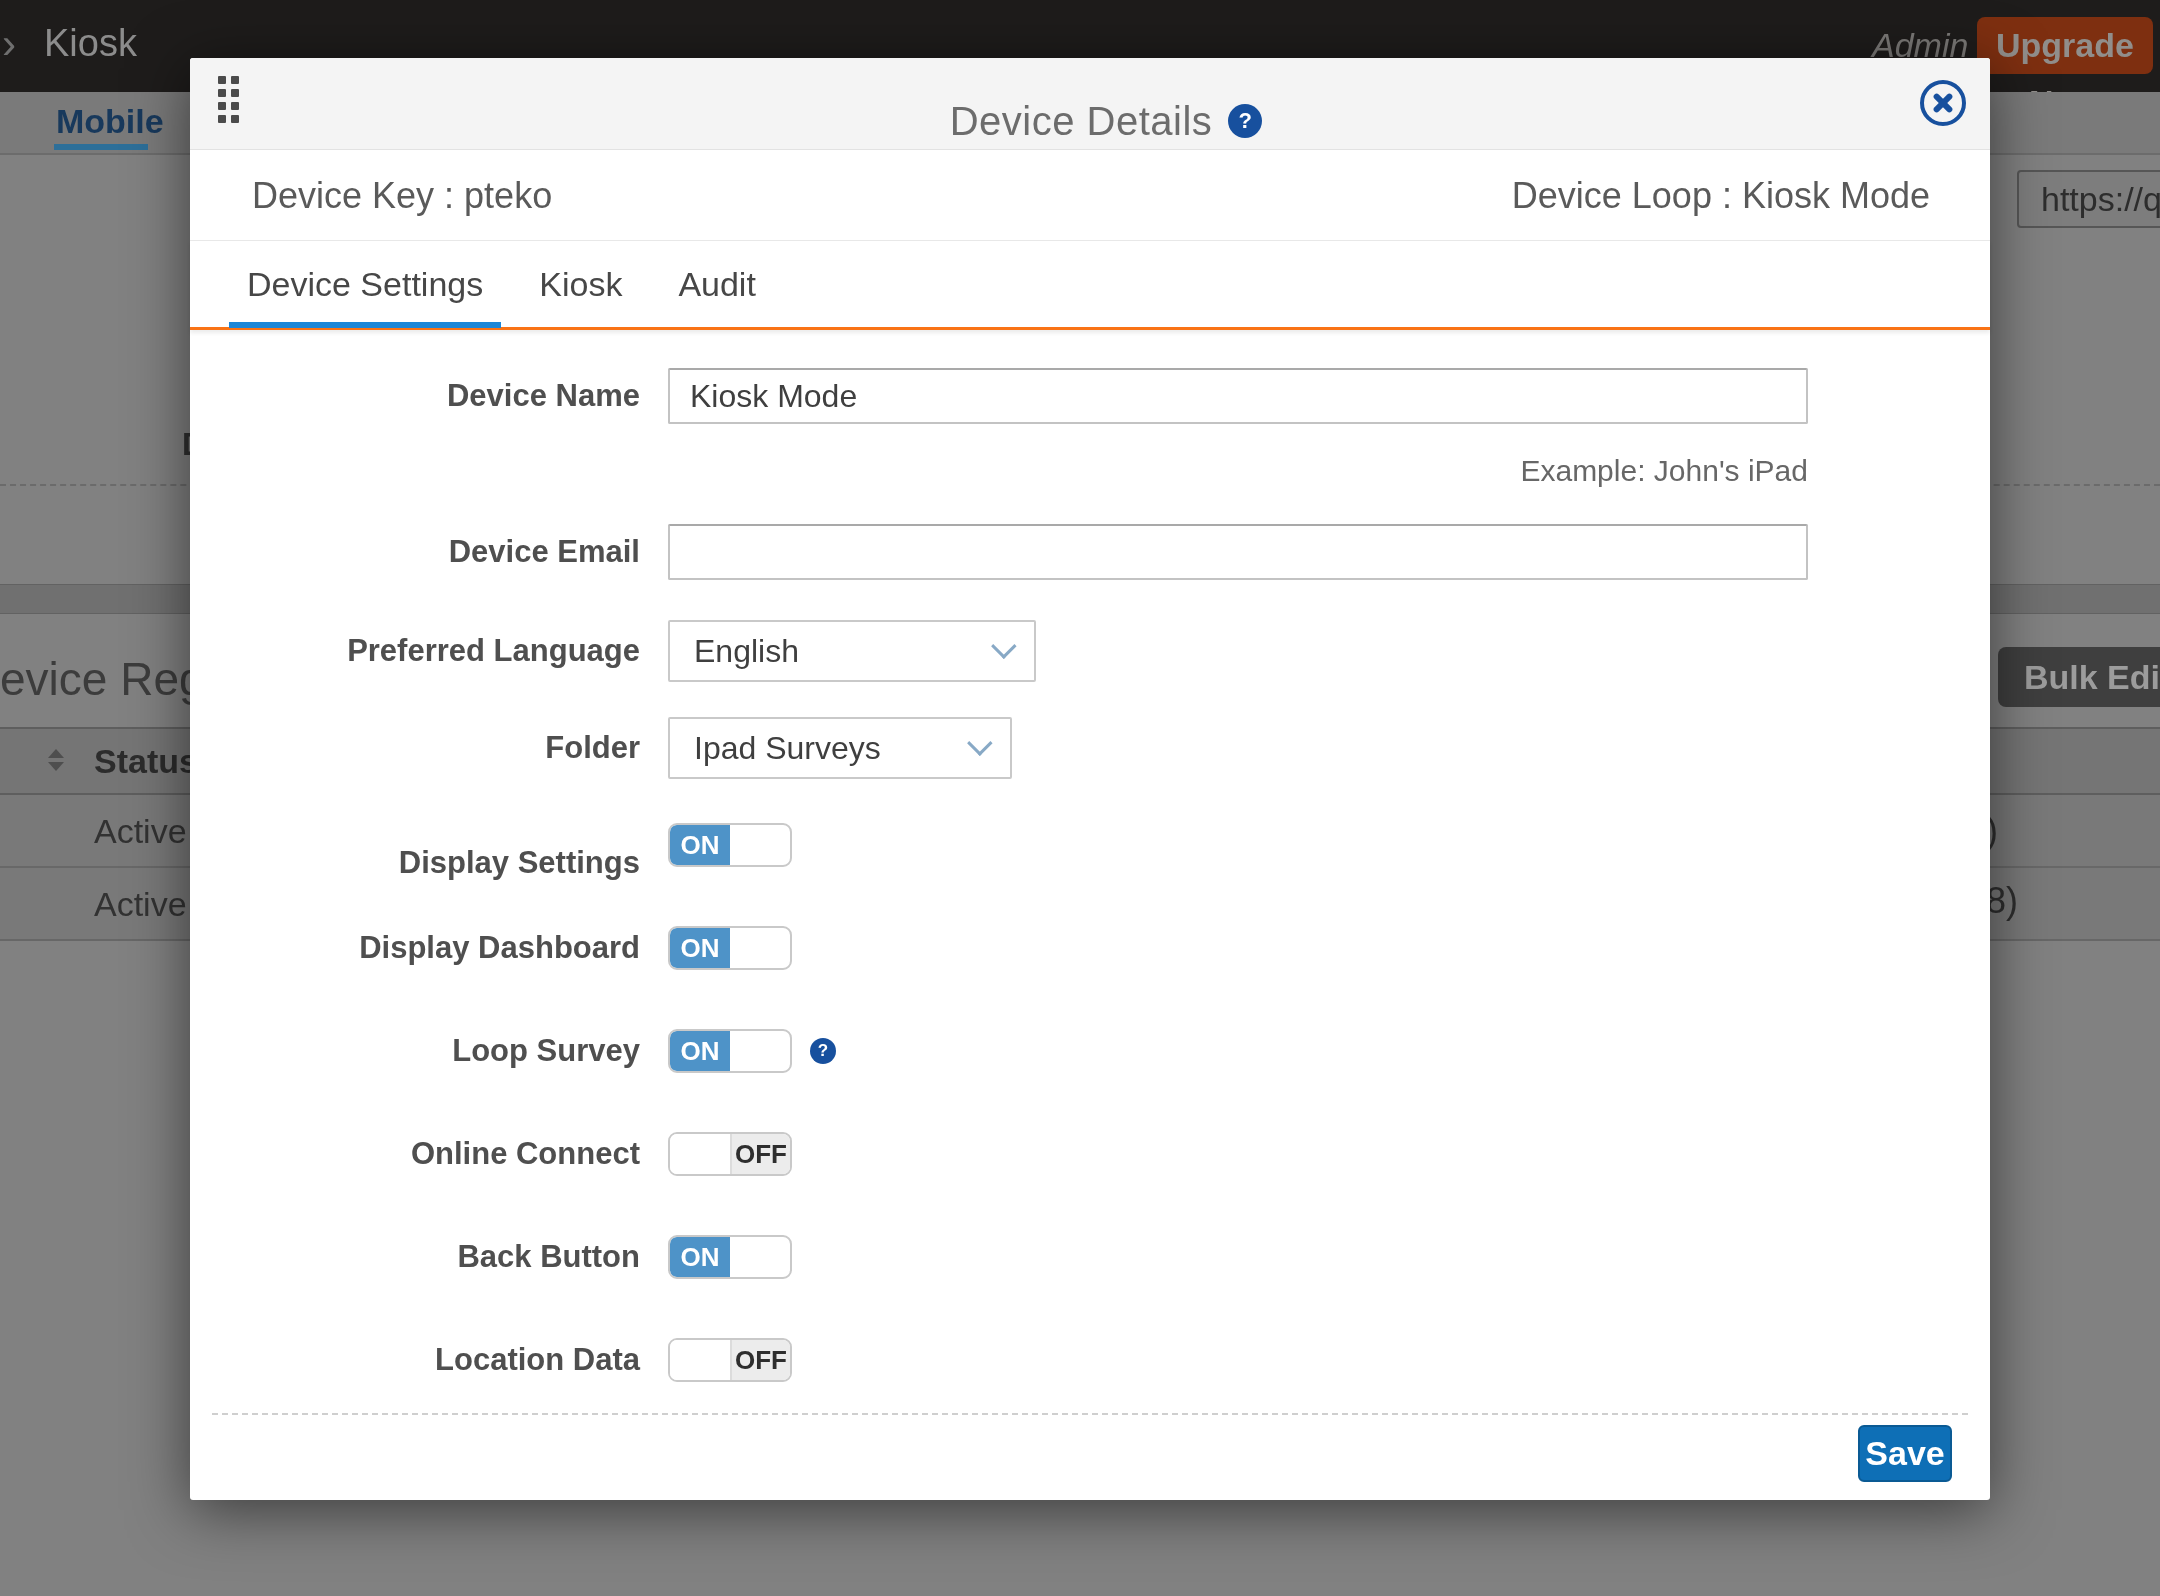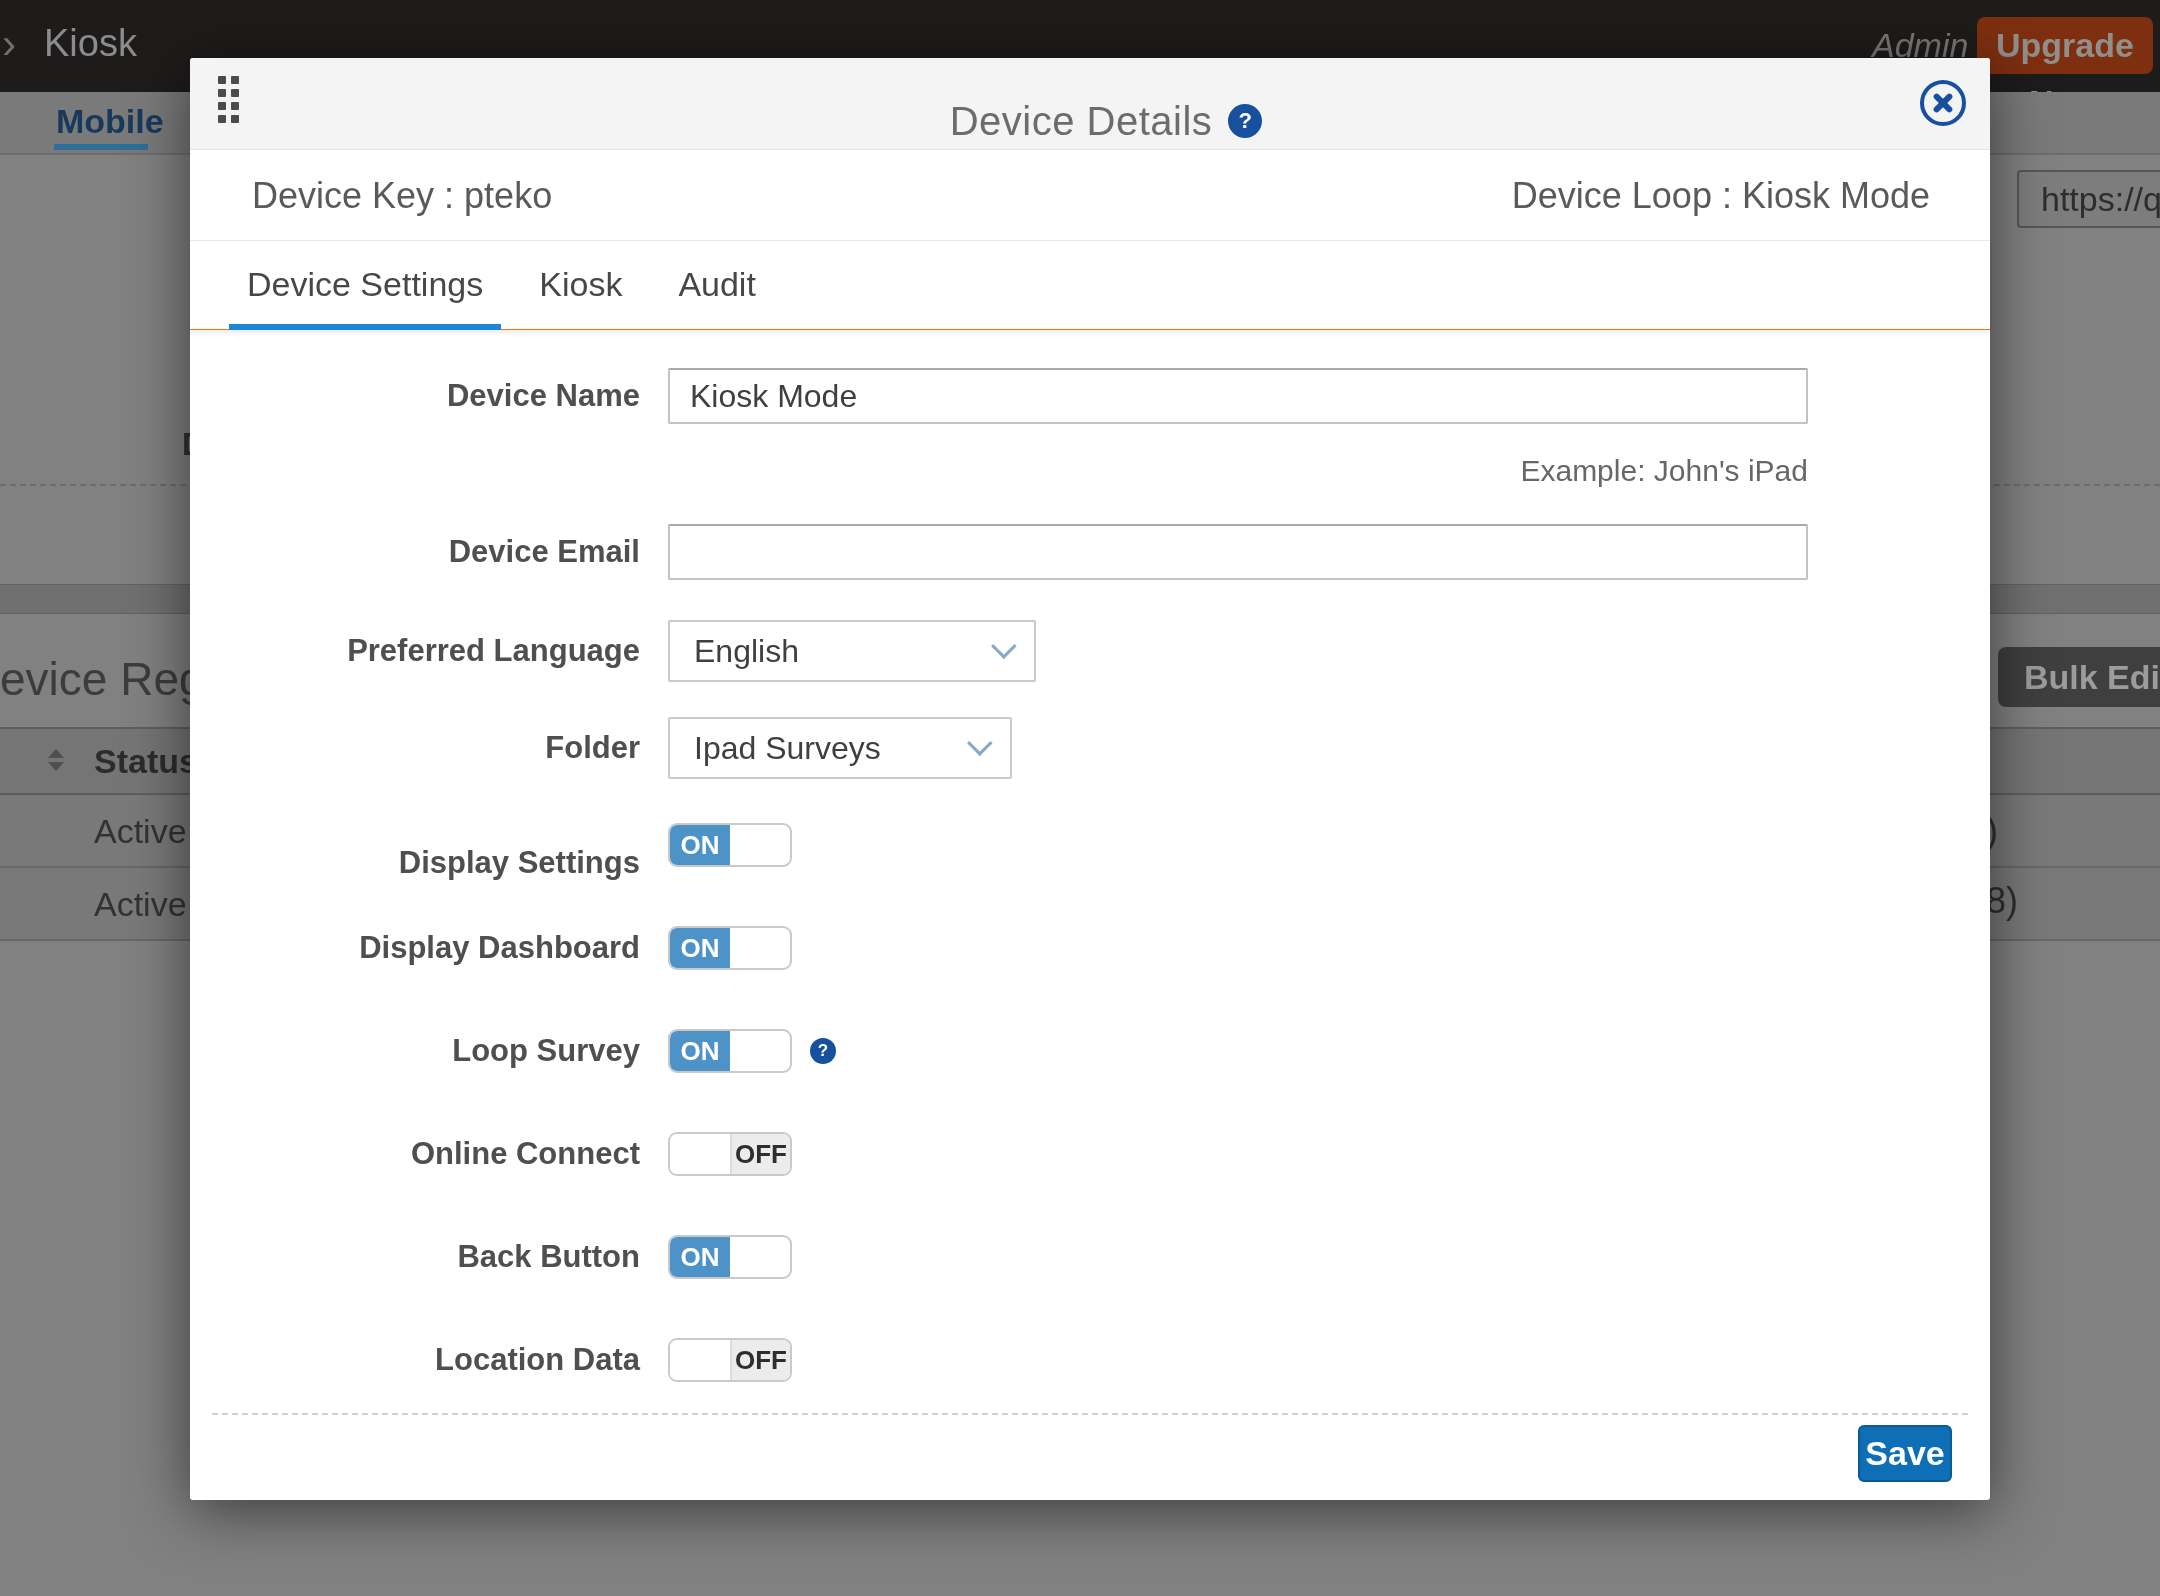--- a/index.html
+++ b/index.html
@@ -77,21 +77,21 @@
     border-radius:50%; }
   .close-btn i { position:absolute; left:7px; top:16px; width:24px; height:6px;
     background:#17509e; border-radius:3px; }
   .close-btn i.x1 { transform:rotate(45deg); }
   .close-btn i.x2 { transform:rotate(-45deg); }
 
   .m-subheader { left:0; top:92px; width:1800px; height:91px; border-bottom:1px solid #e8e8e8; }
   .devkey { left:62px; top:0; line-height:91px; font-size:36px; color:#5a5a5a; }
   .devname { right:60px; top:0; line-height:91px; font-size:36px; color:#5a5a5a; }
 
-  .m-tabs { left:0; top:183px; width:1800px; height:89px; border-bottom:1px solid #f97316;
+  .m-tabs { left:0; top:183px; width:1800px; height:89px; border-bottom:3px solid #f97316;
     box-shadow:0 3px 4px rgba(0,0,0,0.08); display:flex; padding-left:39px; }
   .tab { position:relative; padding:0 18px; margin-right:20px; line-height:86px;
     font-size:34px; color:#474747; cursor:pointer; }
   .tab.active::after { content:""; position:absolute; left:0; right:0; bottom:-1px;
     height:6px; background:#1b87d8; }
 
   
   .flabel { width:310px; left:140px; text-align:right; font-weight:bold; font-size:31px;
     color:#4f4f4f; }
   .tinput { left:478px; width:1140px; height:56px; border:2px solid #c3c3c3;

